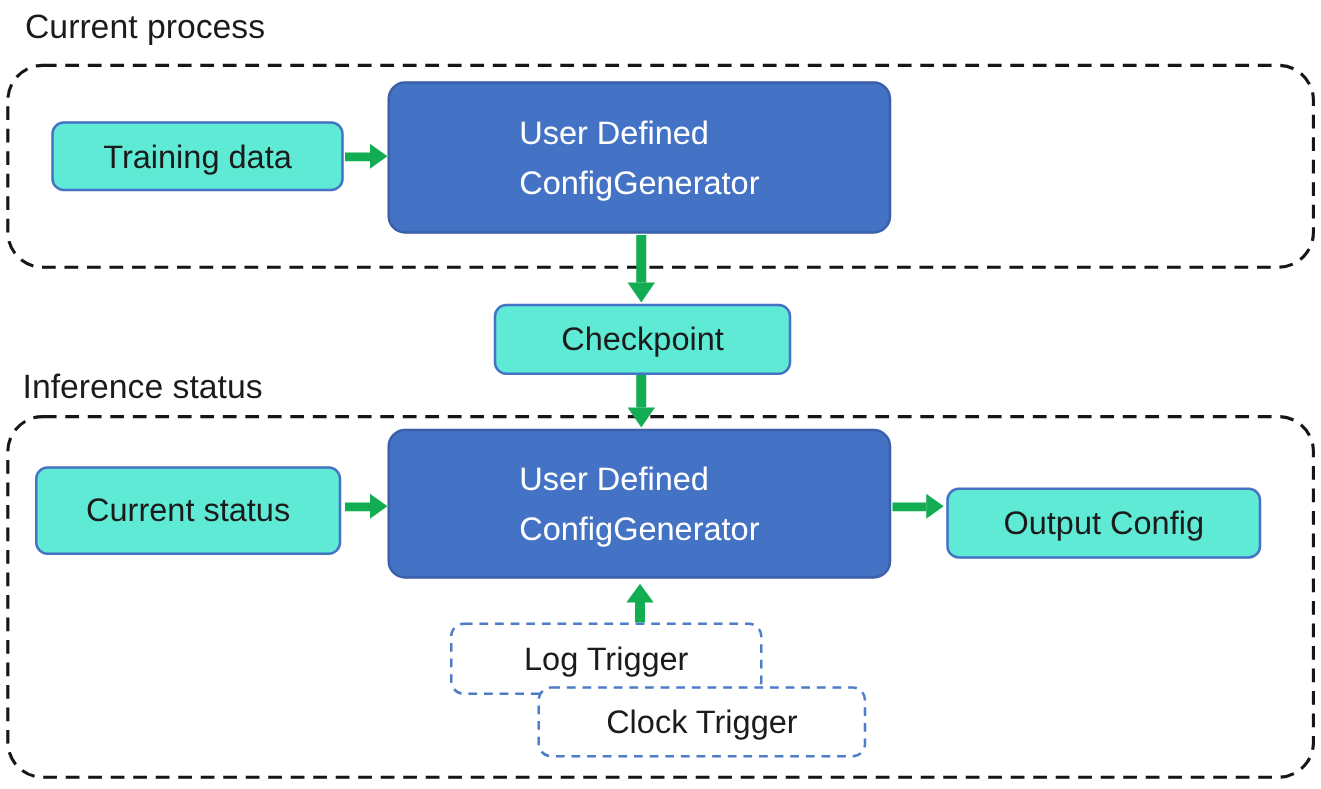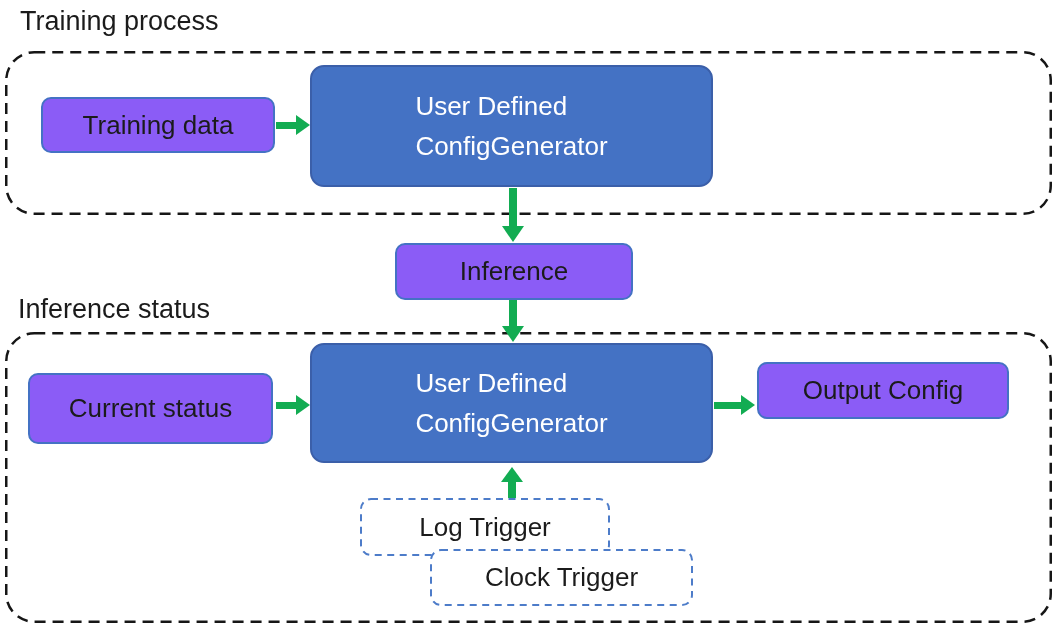--- a/index.html
+++ b/index.html
@@ -31,21 +31,21 @@
   svg.container-svg rect {
     fill: none;
     stroke: var(--container-border, #161616);
     stroke-width: 2.5;
     stroke-dasharray: 11 7;
   }
 
   
   .io-box {
     position: absolute;
-    background: #8b5cf6;
+    background: #5eead4;
     border: 2px solid var(--io-box-border, #4472C4);
     border-radius: 10px;
     display: flex;
     align-items: center;
     justify-content: center;
     font-size: 26px;
     color: var(--text-dark, #1b1b1b);
     box-sizing: border-box;
     white-space: nowrap;
   }
@@ -126,21 +126,21 @@
     border-bottom-width: 15px;
     border-bottom-style: solid;
     border-bottom-color: var(--arrow-green, #12AC52);
   }
 </style>
 </head>
 <body>
 
 <div class="stage">
 
-  <div class="section-label" style="left:20px; top:5px;">Training process</div>
+  <div class="section-label" style="left:20px; top:5px;">Current process</div>
 
   <svg class="abs container-svg" style="left:5px; top:51px;" width="1047" height="164">
     <rect x="1.25" y="1.25" width="1044.5" height="161.5" rx="28"></rect>
   </svg>
 
   <div class="io-box" style="left:41px; top:97px; width:234px; height:56px;">
     <span>Training data</span>
   </div>
 
   <div class="arrow arrow-right" style="left:276px; top:115px; width:34px; height:20px;">
@@ -152,21 +152,21 @@
     <div class="gen-label">User Defined
 ConfigGenerator</div>
   </div>
 
   <div class="arrow arrow-down" style="left:502px; top:188px; width:22px; height:54px;">
     <div class="stem" style="height:38px;"></div>
     <div class="head" style="top:38px;"></div>
   </div>
 
   <div class="io-box" style="left:395px; top:243px; width:238px; height:57px;">
-    <span>Inference</span>
+    <span>Checkpoint</span>
   </div>
 
   <div class="arrow arrow-down" style="left:502px; top:300px; width:22px; height:42px;">
     <div class="stem" style="height:26px;"></div>
     <div class="head" style="top:26px;"></div>
   </div>
 
   <div class="section-label" style="left:18px; top:293px;">Inference status</div>
 
   <svg class="abs container-svg" style="left:5px; top:332px;" width="1047" height="291">
@@ -185,21 +185,21 @@
   <div class="gen-box" style="left:310px; top:343px; width:403px; height:120px;">
     <div class="gen-label">User Defined
 ConfigGenerator</div>
   </div>
 
   <div class="arrow arrow-right" style="left:714px; top:395px; width:41px; height:20px;">
     <div class="stem" style="width:27px;"></div>
     <div class="head" style="left:27px;"></div>
   </div>
 
-  <div class="io-box" style="left:757px; top:362px; width:252px; height:57px;">
+  <div class="io-box" style="left:757px; top:390px; width:252px; height:57px;">
     <span>Output Config</span>
   </div>
 
   <div class="arrow arrow-up" style="left:501px; top:464px; width:22px; height:34px;">
     <div class="head"></div>
     <div class="stem" style="top:15px; height:19px;"></div>
   </div>
 
   <div class="trigger-box" style="left:360px; top:498px; width:250px; height:58px; z-index:3;">
     <svg width="250" height="58">

